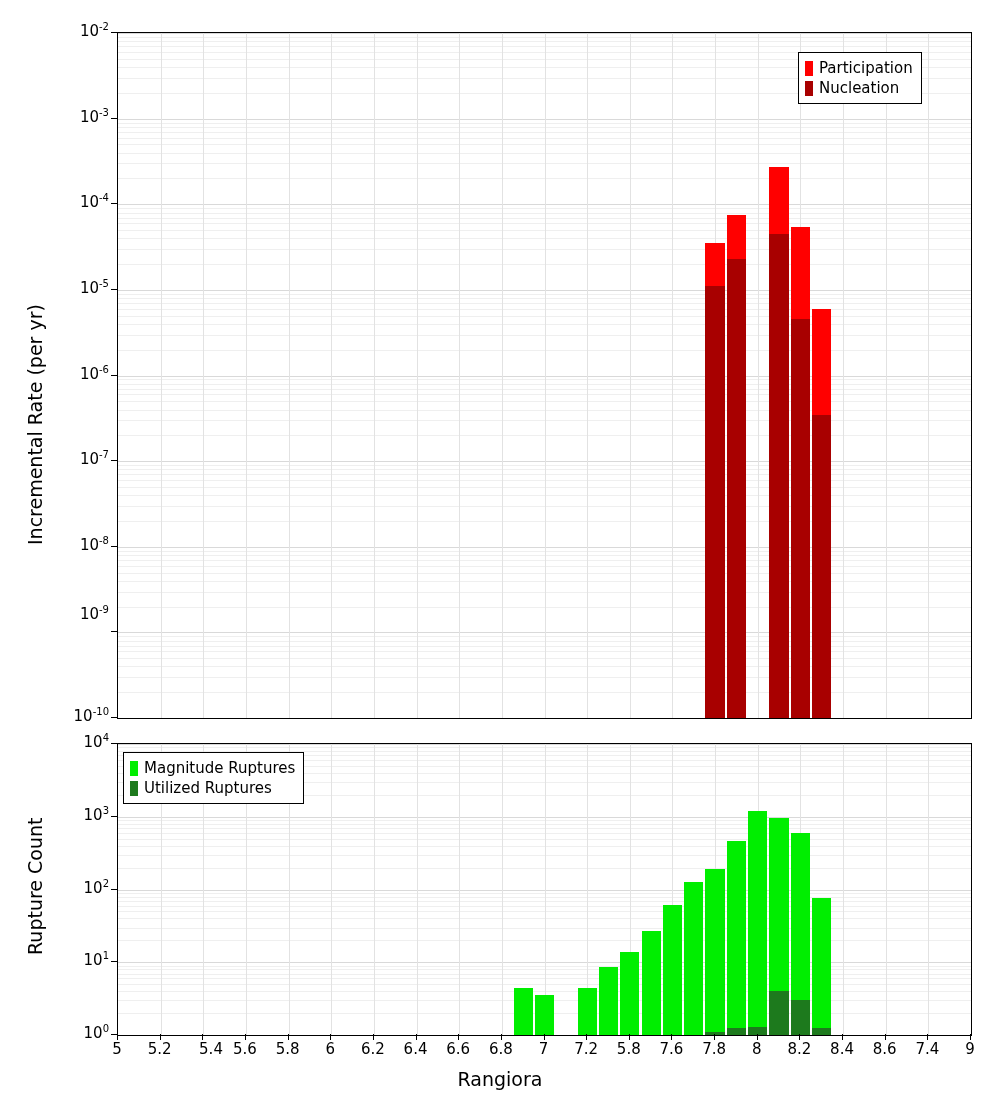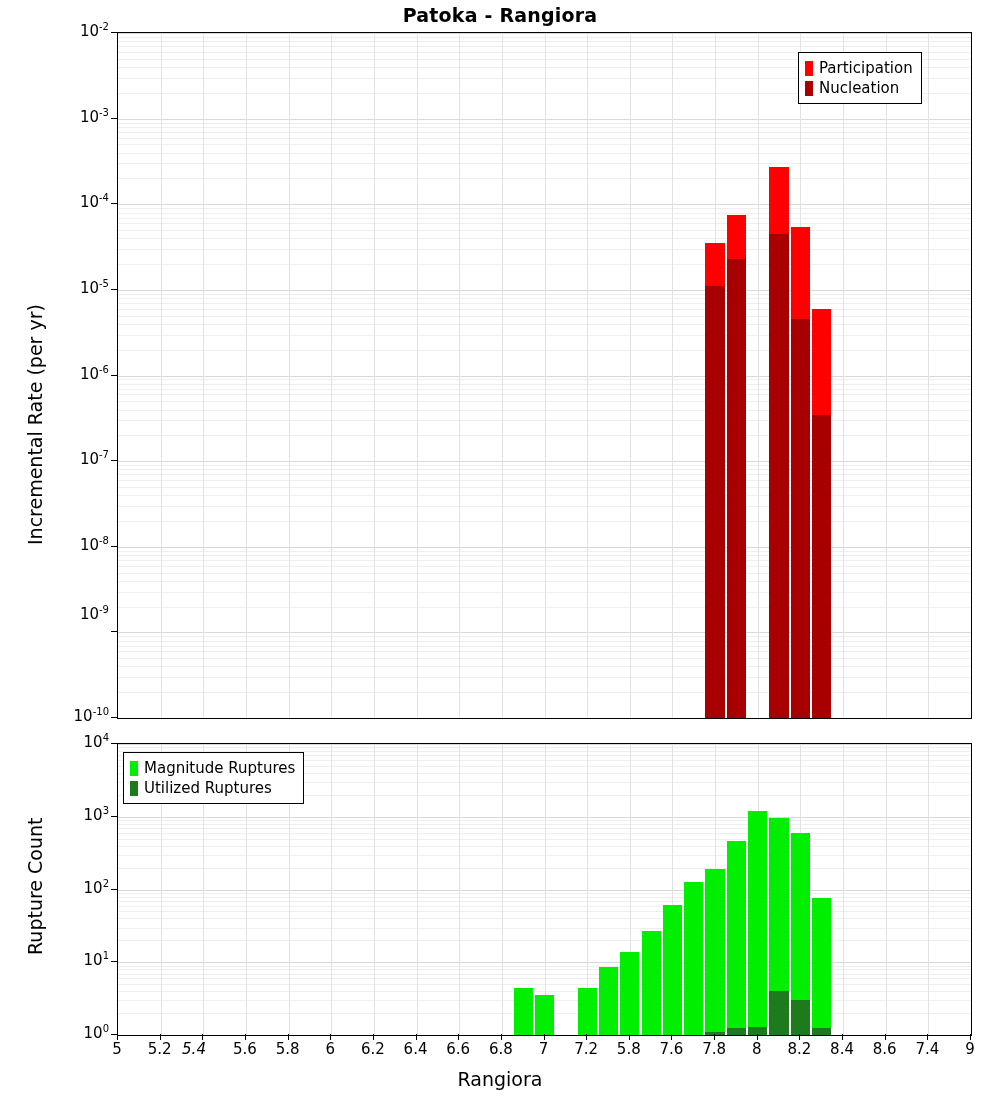--- a/index.html
+++ b/index.html
@@ -113,21 +113,20 @@
     height: 15px;
     margin-right: 6px;
     flex: none;
   }
 </style>
 </head>
 <body>
 
 <div id="root">
 
-  <div class="title">Patoka - Rangiora</div>
 
   <div class="plot" id="plot-top" style="left:117px; top:32px; width:855px; height:687px;">
       <div class="grid-line major-h" style="left: 0px; width: 853px; height: 1px; top: 685px;"></div>
       <div class="grid-line minor-h" style="left: 0px; width: 853px; height: 1px; top: 659px;"></div>
       <div class="grid-line minor-h" style="left: 0px; width: 853px; height: 1px; top: 644px;"></div>
       <div class="grid-line minor-h" style="left: 0px; width: 853px; height: 1px; top: 633px;"></div>
       <div class="grid-line minor-h" style="left: 0px; width: 853px; height: 1px; top: 625px;"></div>
       <div class="grid-line minor-h" style="left: 0px; width: 853px; height: 1px; top: 618px;"></div>
       <div class="grid-line minor-h" style="left: 0px; width: 853px; height: 1px; top: 613px;"></div>
       <div class="grid-line minor-h" style="left: 0px; width: 853px; height: 1px; top: 608px;"></div>
@@ -353,21 +352,21 @@
       <div class="ytick" style="right: 891px; top: 804.75px;">10<sup>3</sup></div>
       <div class="tickmark" style="left: 111px; top: 816px; width: 6px; height: 1px;"></div>
       <div class="ytick" style="right: 891px; top: 732px;">10<sup>4</sup></div>
       <div class="tickmark" style="left: 111px; top: 743px; width: 6px; height: 1px;"></div>
     </div>
   <div id="bottom-xticks">
       <div class="xtick" style="left: 117px; top: 1040px;">5</div>
       <div class="tickmark" style="left: 117px; top: 1034px; width: 1px; height: 6px;"></div>
       <div class="xtick" style="left: 159.65px; top: 1040px; text-align: center;">5.2</div>
       <div class="tickmark" style="left: 160px; top: 1034px; width: 1px; height: 6px;"></div>
-      <div class="xtick" style="left: 194px; top: 1040px; font-style: italic;">5.4</div>
+      <div class="xtick" style="left: 211px; top: 1040px;">5.4</div>
       <div class="tickmark" style="left: 202px; top: 1034px; width: 1px; height: 6px;"></div>
       <div class="xtick" style="left: 244.95px; top: 1040px;">5.6</div>
       <div class="tickmark" style="left: 245px; top: 1034px; width: 1px; height: 6px;"></div>
       <div class="xtick" style="left: 287.6px; top: 1040px;">5.8</div>
       <div class="tickmark" style="left: 288px; top: 1034px; width: 1px; height: 6px;"></div>
       <div class="xtick" style="left: 330.25px; top: 1040px;">6</div>
       <div class="tickmark" style="left: 330px; top: 1034px; width: 1px; height: 6px;"></div>
       <div class="xtick" style="left: 372.9px; top: 1040px;">6.2</div>
       <div class="tickmark" style="left: 373px; top: 1034px; width: 1px; height: 6px;"></div>
       <div class="xtick" style="left: 415.55px; top: 1040px;">6.4</div>

